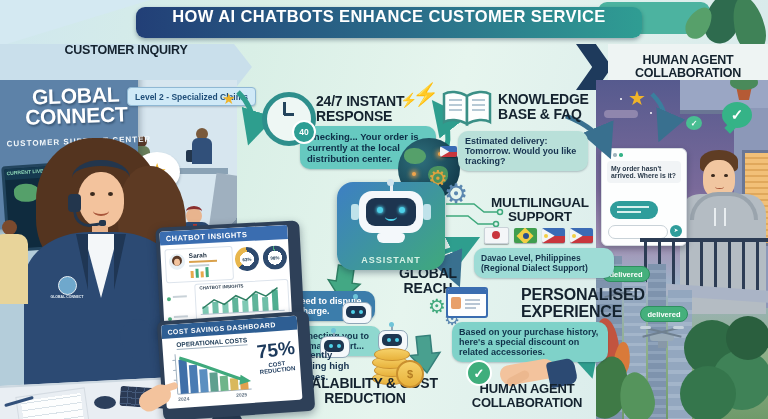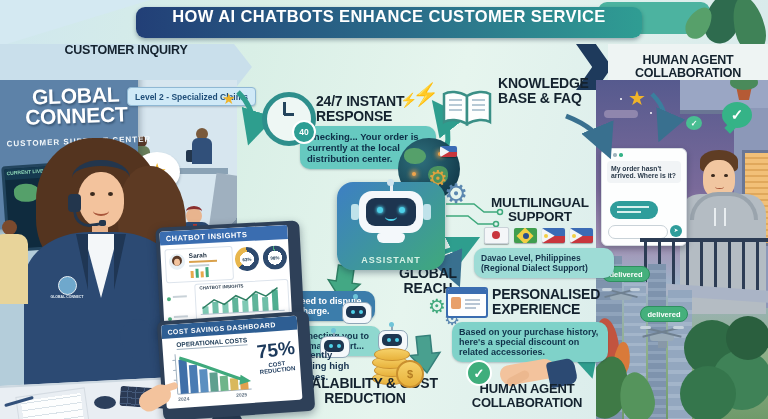--- a/index.html
+++ b/index.html
@@ -252,21 +252,22 @@
   <div class="abs" style="left:287px;top:349px;width:80px;font-size:9.5px;font-weight:700;color:#16324f;z-index:4;">Efficiently handling high volumes.</div>
   <div class="abs h" style="left:292px;top:376px;width:146px;font-size:14px;text-align:center;z-index:4;">SCALABILITY &amp; COST REDUCTION</div>
 
   
   
   <svg class="abs" style="left:441px;top:90px;z-index:4;" width="52" height="38" viewBox="0 0 52 38">
     <path d="M26 6 C18 1 8 1 3 4 L3 32 C8 29 18 29 26 34 Z" fill="#fdfefe" stroke="#3a8f86" stroke-width="2.5"></path>
     <path d="M26 6 C34 1 44 1 49 4 L49 32 C44 29 34 29 26 34 Z" fill="#fdfefe" stroke="#3a8f86" stroke-width="2.5"></path>
     <path d="M8 10 H21 M8 15 H21 M8 20 H21 M31 10 H44 M31 15 H44 M31 20 H44" stroke="#9fb8c8" stroke-width="1.5"></path>
   </svg>
-  <div class="abs h" style="left:498px;top:76px;width:105px;font-size:14px;z-index:4;">KNOWLEDGE BASE &amp; FAQ</div>
+  <div class="abs h" style="left:498px;top:92px;width:105px;font-size:14px;z-index:4;">KNOWLEDGE BASE &amp; FAQ</div>
+  <div class="abs bub" style="left:458px;top:131px;width:116px;background:#b9e0d9;color:#16324f;font-size:9px;z-index:4;">Estimated delivery: Tomorrow. Would you like tracking?</div>
 
   <div class="abs h" style="left:480px;top:196px;width:120px;font-size:13.5px;text-align:center;z-index:4;">MULTILINGUAL SUPPORT</div>
   <div class="abs" style="left:484px;top:226px;z-index:4;white-space:nowrap;">
     <span class="flag" style="background:#f4f6f8;border:1px solid #c9d2d8;">
       <span style="position:absolute;left:7px;top:3px;width:8px;height:8px;border-radius:50%;background:#c8363d;"></span>
     </span><span class="flag" style="background:#3f9e4e;">
       <span style="position:absolute;left:5px;top:1.5px;width:12px;height:12px;background:#f2cf45;transform:rotate(45deg);"></span>
       <span style="position:absolute;left:8.5px;top:5px;width:6px;height:6px;border-radius:50%;background:#2a4f8f;"></span>
     </span><span class="flag">
       <span style="position:absolute;inset:0;background:#3b6bb5;"></span>
@@ -283,21 +284,21 @@
   <div class="abs bub" style="left:474px;top:248px;width:126px;background:#9edcd6;color:#14324a;font-size:8.5px;z-index:4;">Davao Level, Philippines (Regional Dialect Support)</div>
 
   
   <div class="abs" style="left:446px;top:287px;width:38px;height:27px;background:#fdfefe;border:2px solid #3a6db0;border-radius:3px;z-index:4;overflow:hidden;">
     <div style="height:5px;background:#3a6db0;"></div>
     <div class="abs" style="left:3px;top:8px;width:10px;height:12px;background:#e8a06a;border-radius:2px;"></div>
     <div class="abs" style="left:17px;top:10px;width:15px;height:2px;background:#b8c6d4;"></div>
     <div class="abs" style="left:17px;top:14px;width:15px;height:2px;background:#b8c6d4;"></div>
     <div class="abs" style="left:17px;top:18px;width:11px;height:2px;background:#b8c6d4;"></div>
   </div>
-  <div class="abs h" style="left:492px;top:287px;width:112px;font-size:14px;z-index:4;">PERSONALISED EXPERIENCE</div>
+  <div class="abs h" style="left:521px;top:287px;width:112px;font-size:16px;z-index:4;">PERSONALISED EXPERIENCE</div>
   <div class="abs bub" style="left:452px;top:322px;width:142px;background:#7fd2c9;color:#10324a;font-size:9px;z-index:4;">Based on your purchase history, here's a special discount on related accessories.</div>
   <div class="abs" style="left:466px;top:360px;width:22px;height:22px;border-radius:50%;background:#3fae7c;border:2px solid #fff;display:flex;align-items:center;justify-content:center;z-index:5;">
     <span style="color:#fff;font-size:13px;font-weight:800;line-height:1;">✓</span>
   </div>
   
   <div class="abs" style="left:500px;top:362px;width:56px;height:20px;background:#f3c39d;border-radius:10px 14px 10px 12px;transform:rotate(-10deg);z-index:4;"></div>
   <div class="abs" style="left:506px;top:374px;width:24px;height:9px;background:#ecb88f;border-radius:6px;transform:rotate(-28deg);z-index:4;"></div>
   <div class="abs" style="left:548px;top:360px;width:28px;height:26px;background:#2c4a73;border-radius:4px 8px 8px 4px;transform:rotate(-12deg);z-index:4;"></div>
   <div class="abs h" style="left:452px;top:382px;width:150px;font-size:13px;text-align:center;z-index:4;">HUMAN AGENT COLLABORATION</div>
 

